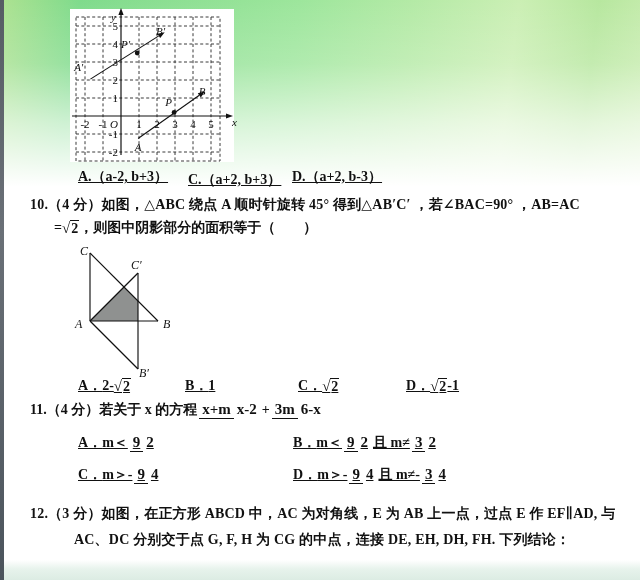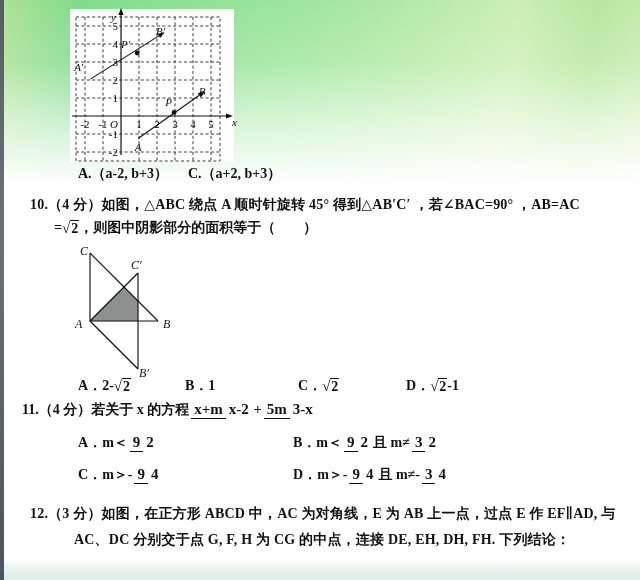--- a/index.html
+++ b/index.html
@@ -11,21 +11,21 @@
     background:linear-gradient(180deg,rgba(255,255,255,0) 0%,rgba(255,255,255,.18) 30%,rgba(255,255,255,.62) 58%,#ffffff 88%);}
   .bottom-strip{position:absolute;left:0;bottom:0;width:640px;height:20px;
     background:linear-gradient(180deg,rgba(226,240,232,0) 0%,#e7f3ec 45%,#dcece3 100%);}
   .left-strip{position:absolute;left:0;top:0;width:4px;height:580px;
     background:linear-gradient(180deg,#565d64 0%,#6a7077 40%,#4b545c 100%);}
   .abs{position:absolute;}
   .txt{font-size:14px;font-weight:600;letter-spacing:.2px;white-space:nowrap;}
   .fig1{left:70px;top:9px;width:164px;height:153px;background:#ffffff;}
   .fig1 svg{overflow:visible;}
   .fig2{left:68px;top:243px;}
-  .optrow{display:flex;align-items:center;font-size:14px;font-weight:600;}
+  .optrow{display:flex;align-items:center;font-size:14px;font-weight:600;text-decoration:underline;}
   .optcell{display:inline-flex;align-items:center;white-space:nowrap;}
   .frac{display:inline-flex;flex-direction:row;text-align:center;
         font-size:15px;line-height:1.15;margin:0 2px;vertical-align:middle;}
   .frac .num{padding:0 3px;border-bottom:1.3px solid #111;}
   .frac .den{padding:0 3px;}
   .sq{white-space:nowrap;}
   .sq .sym{font-size:15px;}
   .sq .rad{border-top:1.2px solid #111;padding:0 1px;}
   .stem{display:flex;align-items:center;font-size:14px;font-weight:600;white-space:nowrap;}
 </style>
@@ -85,21 +85,22 @@
       <text x="98.7" y="96.60000000000001" font-size="11px" text-anchor="middle" fill="#111" font-style="italic" font-family="&quot;Liberation Serif&quot;,serif">P</text>
       <text x="8.7" y="62.4" font-size="11px" text-anchor="middle" fill="#111" font-style="italic" font-family="&quot;Liberation Serif&quot;,serif">A′</text>
       <text x="90.60000000000001" y="25.5" font-size="11px" text-anchor="middle" fill="#111" font-style="italic" font-family="&quot;Liberation Serif&quot;,serif">B′</text>
       <text x="68.1" y="141.6" font-size="11px" text-anchor="middle" fill="#111" font-style="italic" font-family="&quot;Liberation Serif&quot;,serif">A</text>
       <text x="132" y="85.8" font-size="11px" text-anchor="middle" fill="#111" font-style="italic" font-family="&quot;Liberation Serif&quot;,serif">B</text>
     </svg>
 </div>
 
 <div class="abs optrow" style="left:78px;top:165px;">
   <span class="optcell" style="width:110px;">A.（a-2, b+3）</span>
-  <span class="optcell" style="width:104px;">C.（a+2, b+3）</span>
+  <span class="optcell" style="width:104px;margin-top:6px;">C.（a+2, b+3）</span>
+  <span class="optcell">D.（a+2, b-3）</span>
 </div>
 
 <div class="abs txt" style="left:30px;top:196px;">10.（4 分）如图，△ABC 绕点 A 顺时针旋转 45° 得到△AB′C′ ，若∠BAC=90° ，AB=AC</div>
 <div class="abs stem" style="left:54px;top:219px;">
   <span>=</span>
   <span class="sq"><span class="sym">√</span><span class="rad">2</span></span>
   <span>，则图中阴影部分的面积等于（　　）</span>
 </div>
 
 <div class="abs fig2">
@@ -133,30 +134,30 @@
     <span>C．</span>
     <span class="sq"><span class="sym">√</span><span class="rad">2</span></span>
   </span>
   <span class="optcell">
     <span>D．</span>
     <span class="sq"><span class="sym">√</span><span class="rad">2</span></span>
     <span>-1</span>
   </span>
 </div>
 
-<div class="abs stem" style="left:22px;top:401px;">
+<div class="abs stem" style="left:30px;top:401px;">
   <span>11.（4 分）若关于 x 的方程</span>
   <span class="frac">
       <span class="num">x+m</span>
       <span class="den">x-2</span>
     </span>
   <span>+</span>
   <span class="frac">
-      <span class="num">5m</span>
-      <span class="den">3-x</span>
+      <span class="num">3m</span>
+      <span class="den">6-x</span>
     </span>
 </div>
 
 <div class="abs optrow" style="left:78px;top:434px;">
   <span class="optcell" style="width:215px;">
     <span>A．</span>
     <span>m＜</span>
     <span class="frac">
         <span class="num">9</span>
         <span class="den">2</span>

